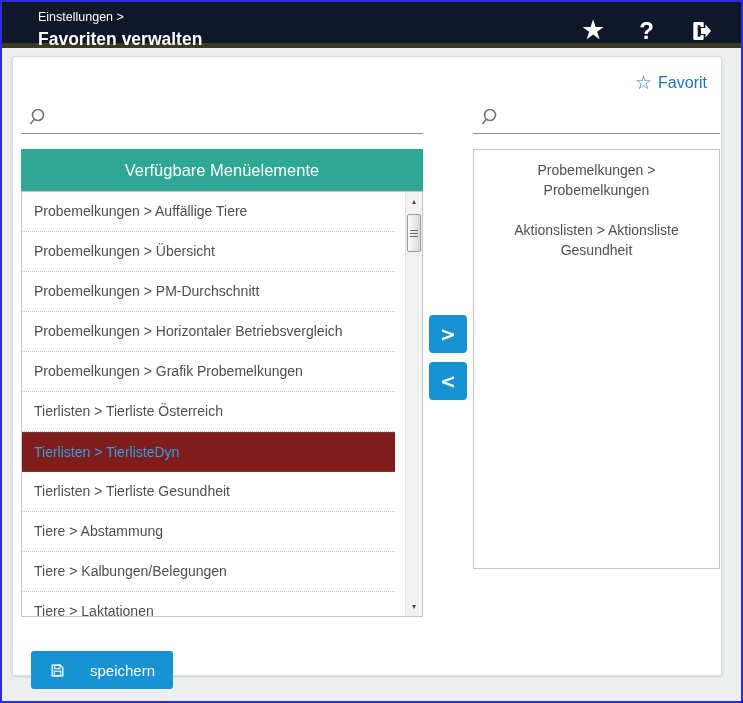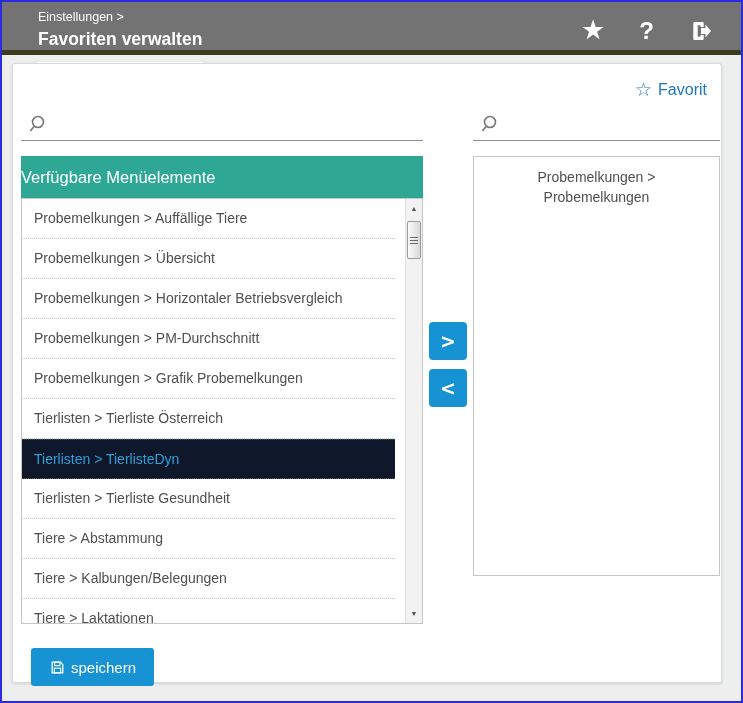--- a/index.html
+++ b/index.html
@@ -6,21 +6,21 @@
   html,body { width:743px; height:703px; }
   body {
     border:2px solid #2b2be0;
     background:#edefef;
     font-family:"Liberation Sans", sans-serif;
     overflow:hidden;
     position:relative;
   }
 
   
-  .header { height:48px; background:#737373; position:relative; padding-left:36px; }
+  .header { height:41px; background:#0f172a; position:relative; padding-left:36px; }
   .breadcrumb { color:#ffffff; font-size:12.5px; padding-top:8px; cursor:pointer; }
   .page-title { color:#ffffff; font-size:17.5px; font-weight:bold; display:inline-block;
                 margin-top:5px; padding-bottom:12px; border-bottom:1px solid #ffffff; }
   .header-icons { position:absolute; right:26px; top:0; height:57px; display:flex; align-items:center; gap:34px; }
   .hicon { color:#ffffff; cursor:pointer; display:flex; align-items:center; justify-content:center; }
   .hicon-star { font-size:27px; line-height:1; }
   .hicon-help { font-size:24px; font-weight:bold; }
 
   .divider { height:5px; background:#3b3b1f; }
 
@@ -37,29 +37,29 @@
   .col-left { width:402px; }
   .col-mid { width:50px; display:flex; flex-direction:column; align-items:center; padding-top:214px; gap:9px; }
   .col-right { width:247px; }
 
   .search-box { height:33px; display:flex; align-items:center; border-bottom:1px solid #909090; margin-bottom:15px; }
   .search-box svg { margin:0 6px; flex:0 0 auto; }
   .search-input { border:none; outline:none; flex:1; font-size:14px; height:26px; background:transparent;
                   font-family:"Liberation Sans",sans-serif; color:#444; }
 
   .panel-header { height:42px; line-height:42px; background:#2ea795; color:#ffffff;
-                  text-align:left; font-size:16.5px; }
+                  text-align:center; font-size:16.5px; }
 
   .list { position:relative; border:1px solid #c6c6c6; background:#ffffff; overflow:hidden; }
   .list-left { height:426px; padding-right:27px; }
   .list-right { height:420px; }
 
   .litem { height:40px; line-height:39px; padding:0 12px; font-size:14px; color:#4f4f4f;
            border-bottom:1px dotted #c2c2c2; white-space:nowrap; overflow:hidden; cursor:pointer; }
-  .litem.selected { background:#0f172a; color:#2ba0db;
+  .litem.selected { background:#7f1d1d; color:#2ba0db;
                     border-top:1px dotted #555; border-bottom:1px dotted #555; }
 
   .ritem { padding:10px 12px; font-size:14px; color:#4f4f4f; line-height:20px; cursor:pointer;text-align:center; }
 
   
   .scrollbar { position:absolute; top:0; right:0; width:17px; height:100%;
                background:#f2f2f2; border-left:1px solid #e2e2e2; cursor:pointer; }
   .sb-btn { position:absolute; left:0; width:100%; height:15px; display:flex;
             align-items:center; justify-content:center; font-size:7px; color:#505050; }
   .sb-up { top:2px; } .sb-down { bottom:2px; }
@@ -67,22 +67,22 @@
               background:linear-gradient(to right,#fbfbfb,#d9d9d9);
               border:1px solid #9a9a9a; border-radius:2px;
               display:flex; flex-direction:column; align-items:center; justify-content:center; gap:2px; }
   .sb-grip { width:8px; height:1px; background:#6a6a6a; }
 
   
   .transfer-btn { width:38px; height:38px; background:#1792d2; border:none; border-radius:4px;
                   color:#ffffff; font-size:19px; font-weight:bold; cursor:pointer;
                   display:flex; align-items:center; justify-content:center;
                   font-family:"DejaVu Sans", sans-serif; }
-  .save-btn { margin:24px 0 0 10px; height:38px; background:#1792d2; border:none; border-radius:3px;
-              color:#ffffff; font-size:15px; display:inline-flex; align-items:center; gap:5px;
+  .save-btn { margin:34px 0 0 10px; height:38px; background:#1792d2; border:none; border-radius:3px;
+              color:#ffffff; font-size:15px; display:inline-flex; align-items:center; gap:24px;
               padding:0 18px; cursor:pointer; font-family:"Liberation Sans",sans-serif; }
 </style>
 </head>
 <body>
 
 <div class="header">
   <div class="breadcrumb">Einstellungen &gt;</div>
   <div class="page-title">Favoriten verwalten</div>
   <div class="header-icons">
     <span class="hicon hicon-star">★</span>
@@ -120,24 +120,24 @@
       <div class="list list-left">
         <div>
 
         <div class="litem">
               <span>Probemelkungen &gt; Auffällige Tiere</span>
             </div>
             <div class="litem">
               <span>Probemelkungen &gt; Übersicht</span>
             </div>
             <div class="litem">
+              <span>Probemelkungen &gt; PM-Durchschnitt</span>
+            </div>
+            <div class="litem">
               <span>Probemelkungen &gt; Horizontaler Betriebsvergleich</span>
-            </div>
-            <div class="litem">
-              <span>Probemelkungen &gt; PM-Durchschnitt</span>
             </div>
             <div class="litem">
               <span>Probemelkungen &gt; Grafik Probemelkungen</span>
             </div>
             <div class="litem">
               <span>Tierlisten &gt; Tierliste Österreich</span>
             </div>
             <div class="litem selected">
               <span>Tierlisten &gt; TierlisteDyn</span>
             </div>
@@ -178,20 +178,23 @@
           <line x1="7" y1="12.6" x2="3.4" y2="17" stroke="#767676" stroke-width="1.6"></line>
         </svg>
         <input class="search-input" type="text" value="" style="">
       </div>
       <div class="list list-right">
         <div>
 
         <div class="ritem">
               <span>Probemelkungen &gt; Probemelkungen</span>
             </div>
+            <div class="ritem">
+              <span>Aktionslisten &gt; Aktionsliste Gesundheit</span>
+            </div>
           </div>
       </div>
     </div>
 
   </div>
 
   
   <button class="save-btn">
     <svg width="17" height="17" viewBox="0 0 24 24">
       <path d="M4.5 4.5 H16 L19.5 8 V19.5 H4.5 Z" fill="none" stroke="#ffffff" stroke-width="1.8"></path>

